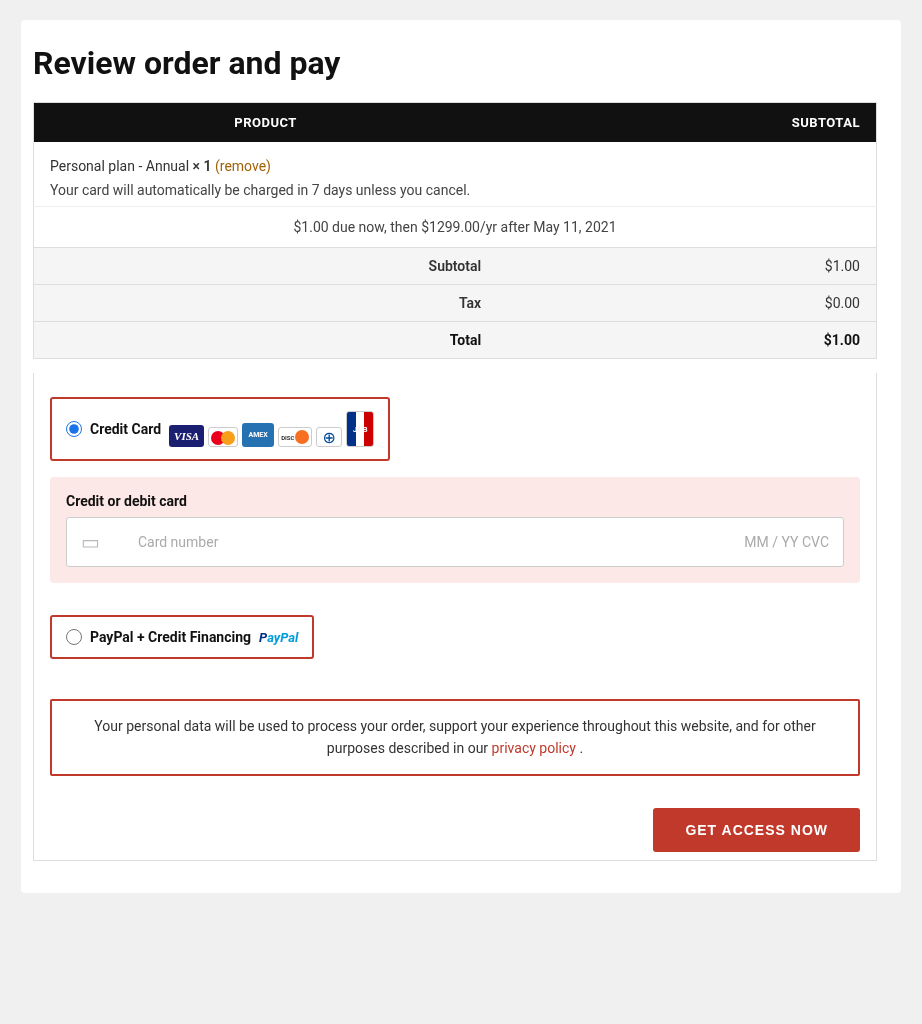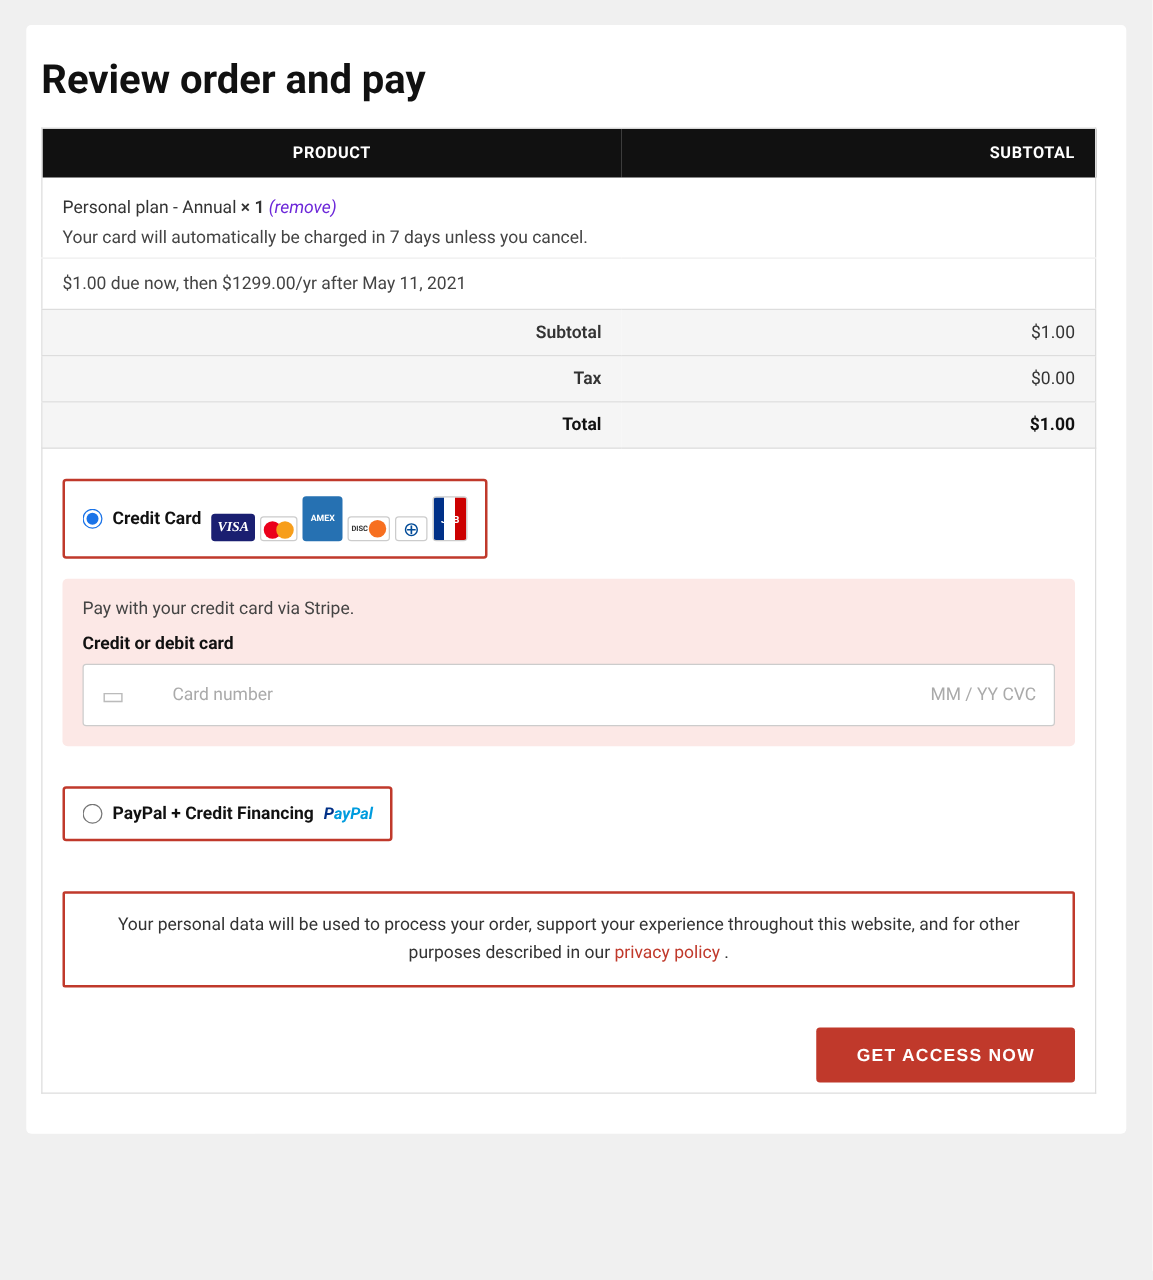--- a/index.html
+++ b/index.html
@@ -21,21 +21,21 @@
     .page-title {
       font-size: 32px;
       font-weight: 700;
       color: #111;
       margin-bottom: 20px;
     }
     .order-table {
       width: 100%;
       border-collapse: collapse;
       border: 1px solid #ddd;
-      margin-bottom: 0;
+      margin-bottom: 14px;
     }
     .order-table thead tr th {
       background: #111;
       color: #fff;
       font-size: 13px;
       font-weight: 700;
       padding: 12px 16px;
       text-transform: uppercase;
       letter-spacing: 0.5px;
     }
@@ -48,35 +48,34 @@
       vertical-align: top;
     }
     .product-name {
       font-size: 14px;
       color: #333;
     }
     .product-name strong {
       font-weight: 600;
     }
     .remove-link {
-      color: #6d28d9;
+      color: #a16207;
       text-decoration: none;
       font-size: 14px;
       cursor: pointer;
-      font-style: italic;
     }
     .product-note {
       font-size: 14px;
       color: #444;
       margin-top: 8px;
     }
     .price-note {
       font-size: 14px;
       color: #444;
-      text-align: left;
+      text-align: center;
       padding: 12px 16px;
       border-bottom: 1px solid #ddd;
     }
     .summary-row td {
       background: #f5f5f5;
       padding: 10px 16px;
       font-size: 14px;
       border-bottom: 1px solid #ddd;
     }
     .summary-row td:first-child {
@@ -193,21 +192,21 @@
       top: 3px;
     }
     .amex-icon {
       background: #2671b2;
       color: #fff;
       font-size: 7px;
       font-weight: 700;
       padding: 3px 3px;
       border-radius: 3px;
       width: 32px;
-      height: 36px;
+      height: 24px;
       display: inline-flex;
       align-items: center;
       justify-content: center;
     }
     .discover-icon {
       background: #fff;
       border: 1px solid #ccc;
       border-radius: 3px;
       width: 34px;
       height: 20px;
@@ -422,21 +421,20 @@
           </span>
 
           <span class="diners-icon">⊕</span>
 
           <span class="jcb-icon">JCB</span>
         </div>
       </div>
     </div>
 
     <div class="credit-card-form">
-      <div class="stripe-note">Pay with your credit card via Stripe.</div>
       <div class="card-label">Credit or debit card</div>
       <div class="card-input-box">
         <span class="card-chip-icon">▭</span>
         <span class="card-number-placeholder">Card number</span>
         <span class="card-date-cvc">MM / YY  CVC</span>
       </div>
     </div>
 
     <div style="padding: 0 0 8px 0;">
       <div class="payment-option-paypal">

